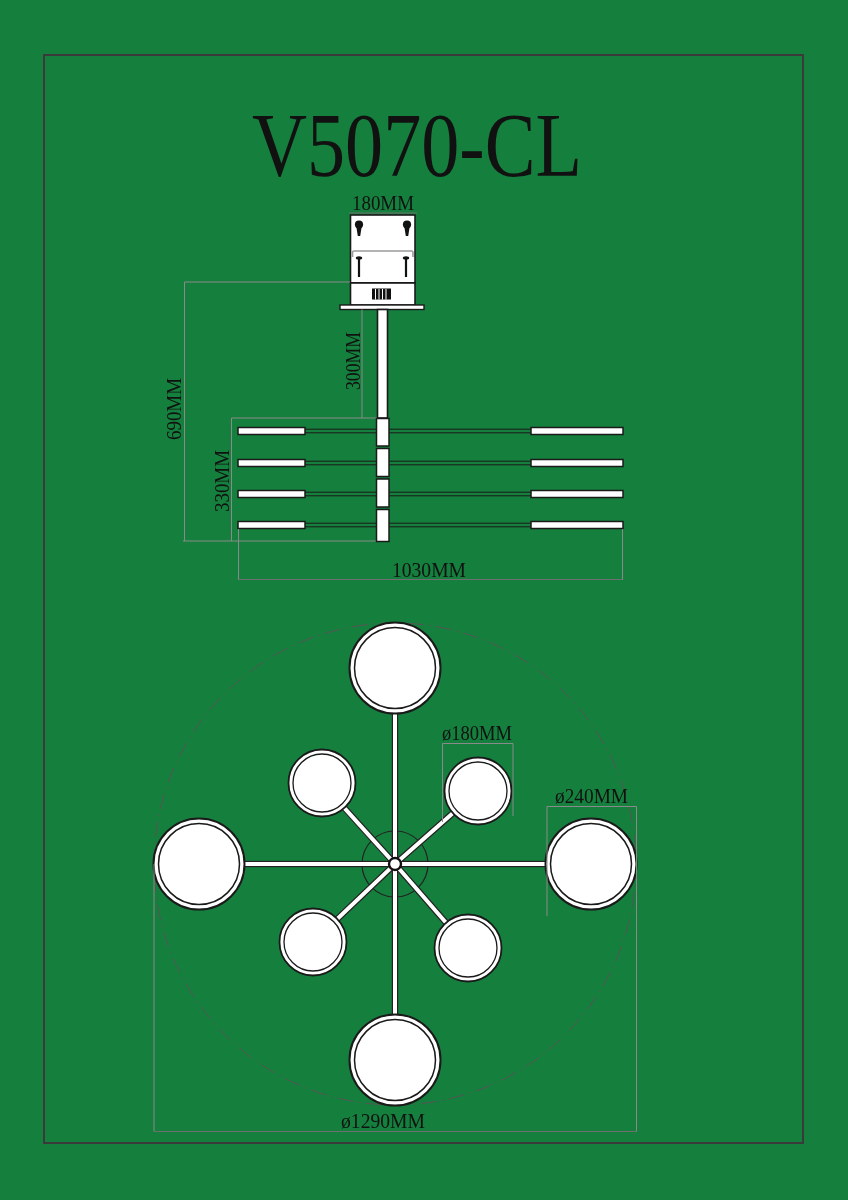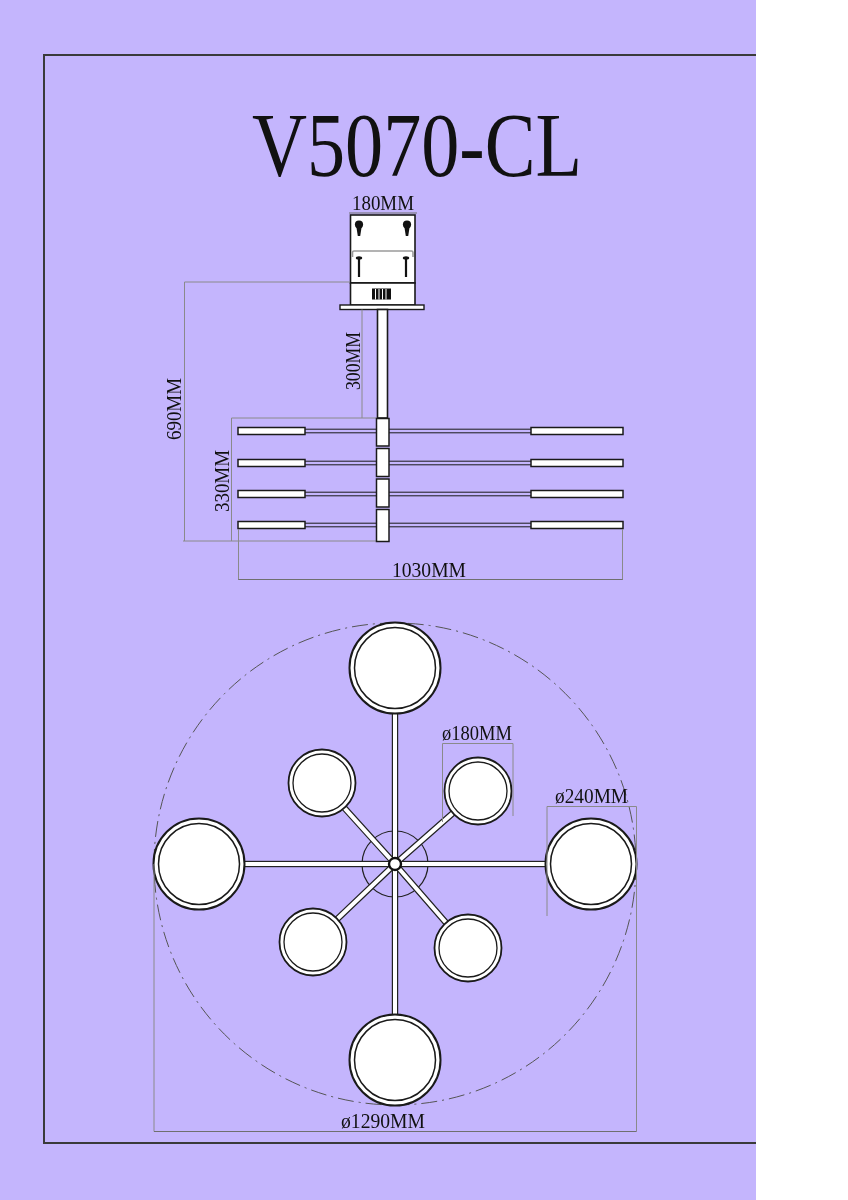--- a/index.html
+++ b/index.html
@@ -1,16 +1,16 @@
 <!DOCTYPE html>
 <html><head>
 <meta charset="utf-8">
 <style>
   html,body{margin:0;padding:0;background:#ffffff;}
-  .page{position:relative;width:756px;height:1200px;background:#c4b5fd;overflow:hidden;
+  .page{position:relative;width:848px;height:1200px;background:#15803d;overflow:hidden;
         font-family:"Liberation Serif", serif;}
   svg{position:absolute;left:0;top:0;}
   text{fill:#111111;font-family:"Liberation Serif", serif;}
   .geo{stroke:#1a1a1a;fill:none;}
   .geow{stroke:#1a1a1a;fill:#ffffff;}
   .dim{stroke:#8a8a8a;stroke-width:1;fill:none;}
   .dimd{stroke:#6f6f6f;stroke-width:1;fill:none;}
 </style>
 </head>
 <body>

